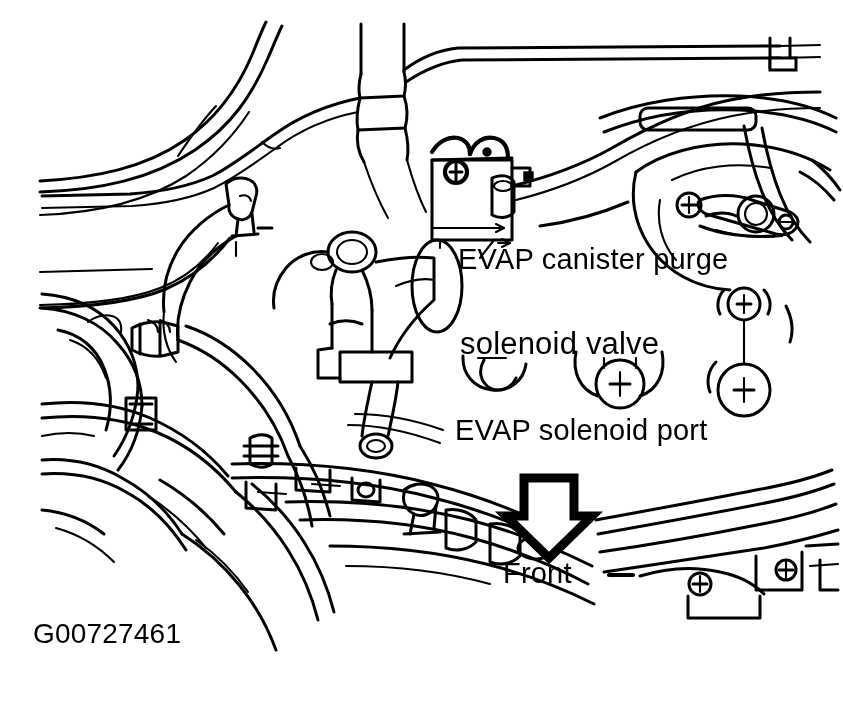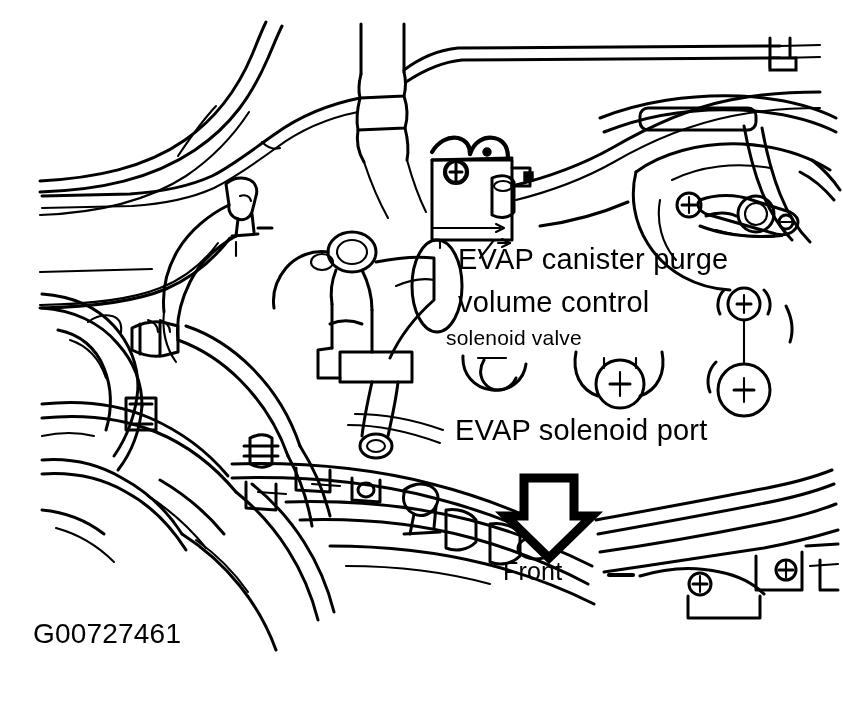--- a/index.html
+++ b/index.html
@@ -37,23 +37,23 @@
   .whitefill { fill: #ffffff; stroke: #000000; }
   .callout-text {
     position: absolute;
     font-family: "Liberation Sans", sans-serif;
     color: #000000;
     white-space: nowrap;
     letter-spacing: 0.2px;
   }
   #label-purge-line1 { left: 458px; top: 243px; font-size: 29px; text-align: center; }
   #label-purge-line2 { left: 458px; top: 286px; font-size: 29px; }
-  #label-purge-line3 { left: 446px; top: 326px; font-size: 21px; }
+  #label-purge-line3 { left: 460px; top: 326px; font-size: 31px; }
   #label-service-port { left: 455px; top: 414px; font-size: 29px; }
-  #label-front       { left: 503px; top: 557px; font-size: 25px; }
+  #label-front       { left: 503px; top: 557px; font-size: 29px; }
   #label-figure-id   { left: 33px;  top: 618px; font-size: 28px; }
 </style>
 </head>
 <body>
 
 <div id="figure-root">
 
   <svg id="diagram-svg" viewBox="0 0 843 719">
 
     <g>
@@ -313,21 +313,20 @@
     </g>
 
     <g>
       <path class="lineart lw3" d="M609 575 L 633 575"></path>
     </g>
 
   </svg>
 
   <div class="callout-text" id="label-purge-line1">EVAP canister purge</div>
 
-  <div class="callout-text" id="label-purge-line2">volume control</div>
 
   <div class="callout-text" id="label-purge-line3">solenoid valve</div>
 
   <div class="callout-text" id="label-service-port">EVAP solenoid port</div>
 
   <div class="callout-text" id="label-front">Front</div>
 
   <div class="callout-text" id="label-figure-id">G00727461</div>
 
 </div>

